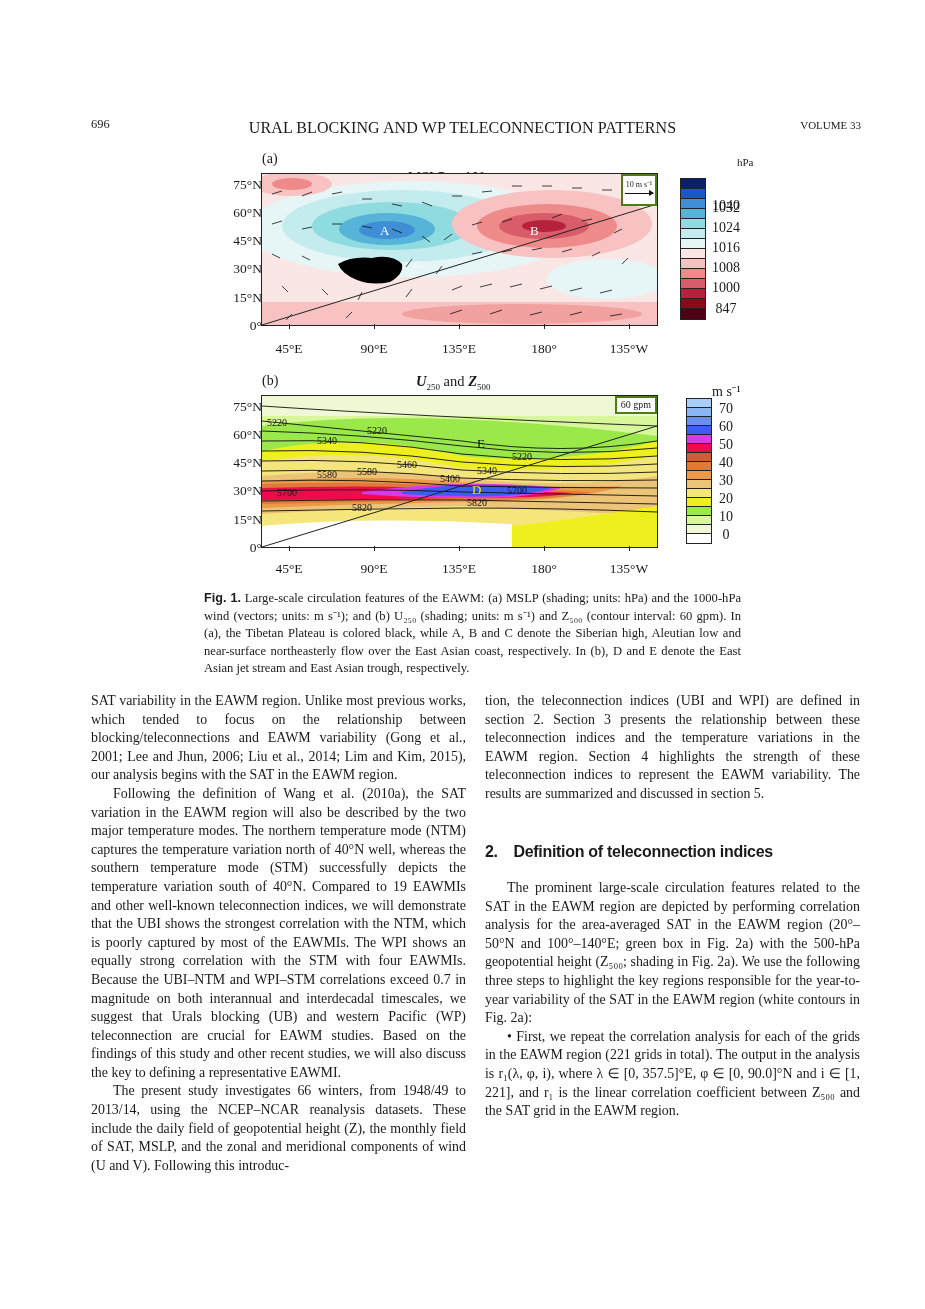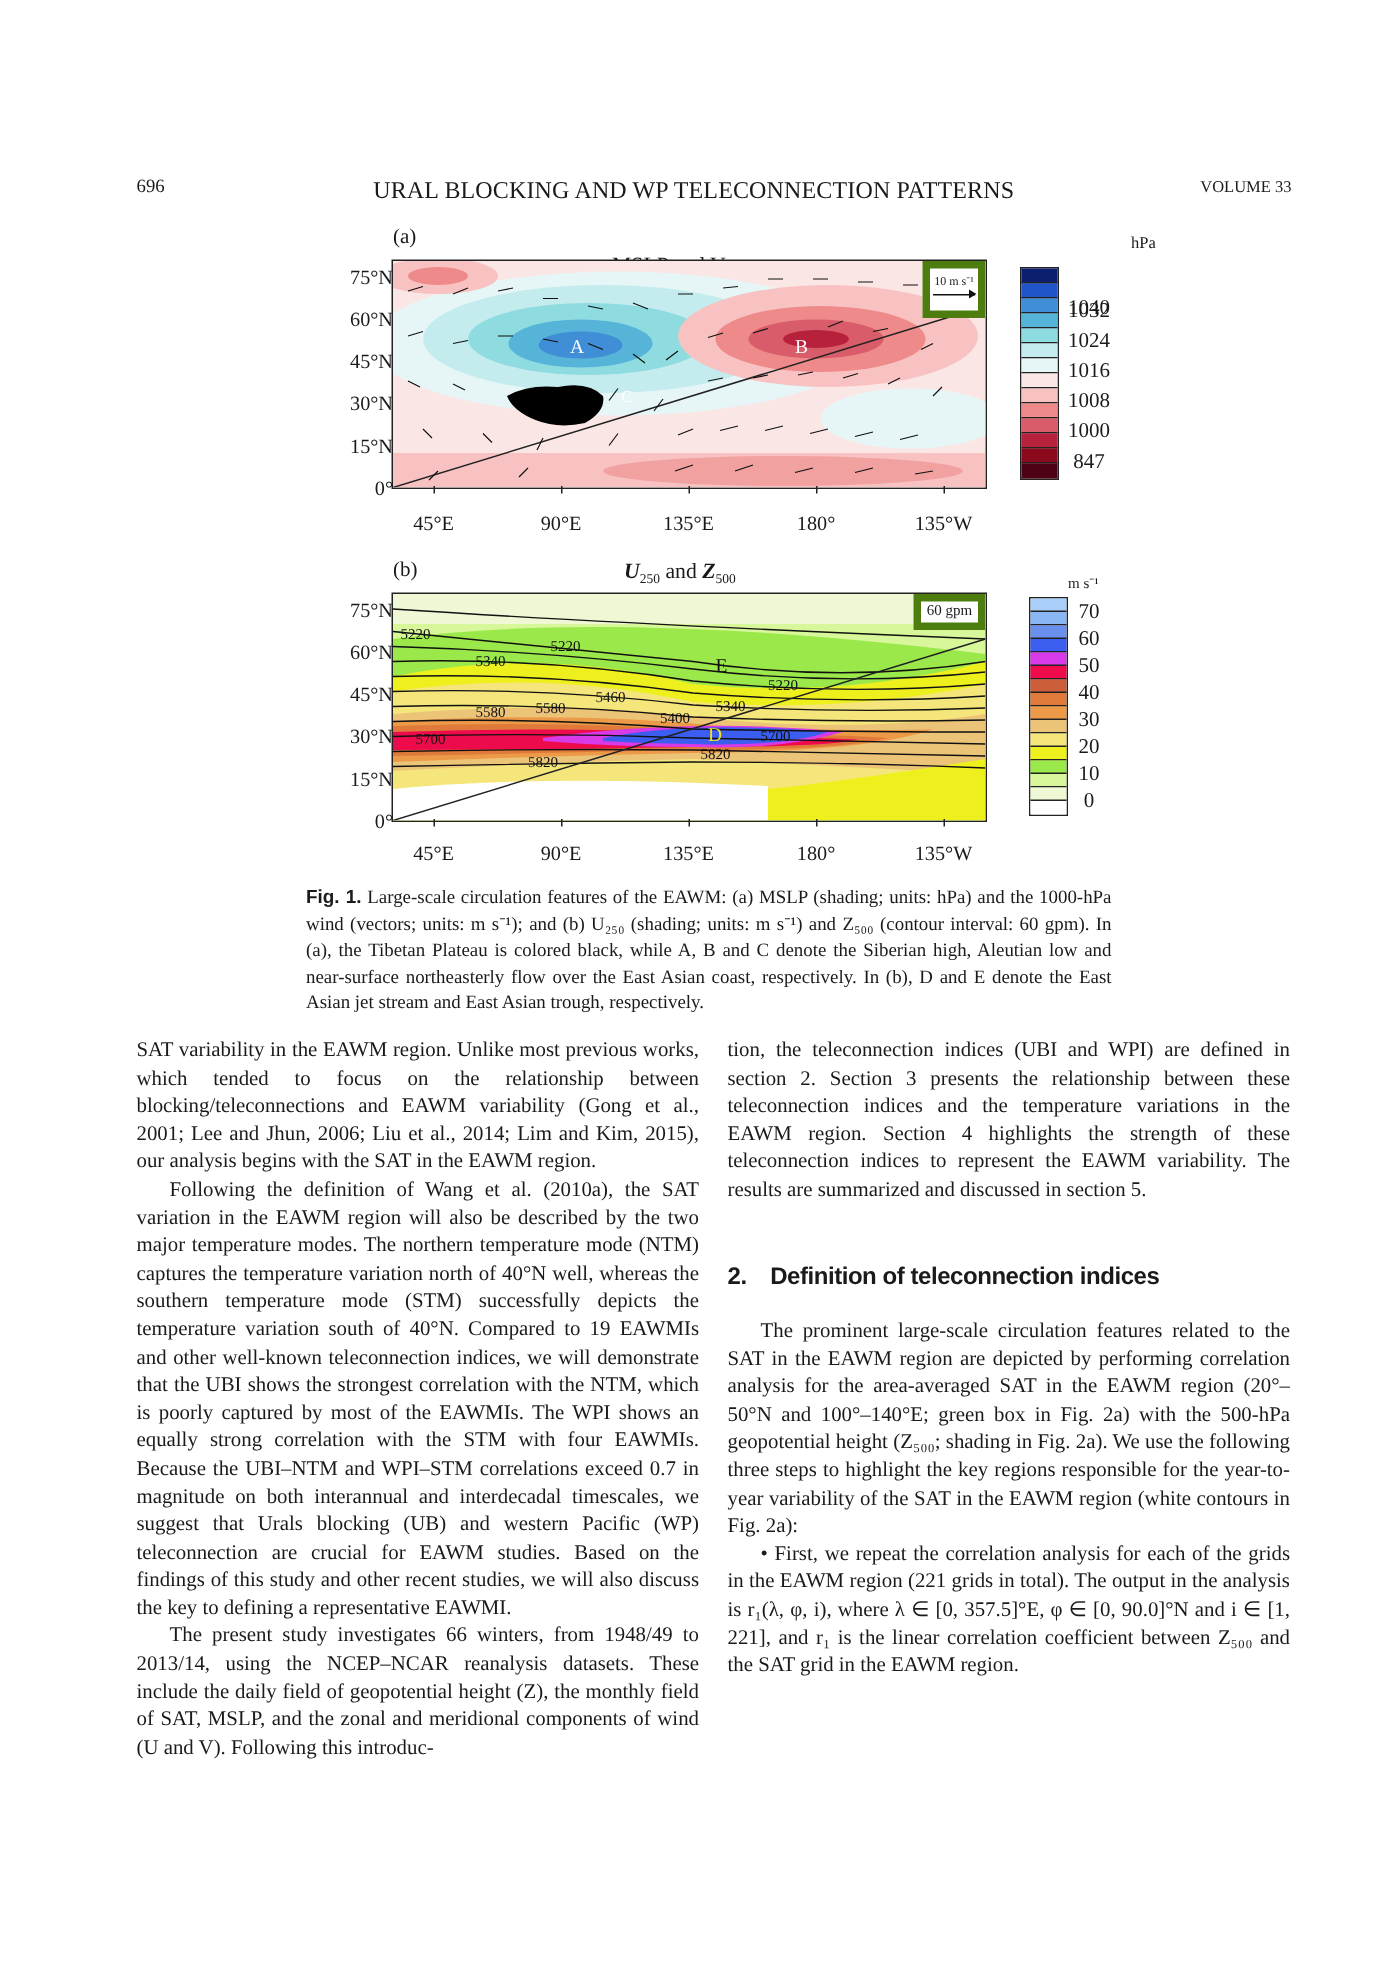--- a/index.html
+++ b/index.html
@@ -19,21 +19,21 @@
   .cb div { height:19px; border-bottom:1px solid #222; box-sizing:border-box; }
   .cb div:last-child { border-bottom:none; }
   .cb-lab { font-size:14px; text-align:center; width:40px; }
   .caption { left:204px; top:590px; width:537px; font-size:12.6px; line-height:17.5px; text-align:justify; }
   .caption b { font-family:"Liberation Sans", sans-serif; }
   .col { font-size:13.9px; line-height:18.6px; text-align:justify; }
   .col p { margin:0; }
   .col p.ind { text-indent:22px; }
   .sec-head { font-family:"Liberation Sans", sans-serif; font-weight:bold; font-size:16px; letter-spacing:-0.3px; }
   .tick { position:absolute; background:#222; }
-  .ref-box { border:5px solid #4d7c0f; background:#fff; font-size:10px; }
+  .ref-box { border:2px solid #4d7c0f; background:#fff; font-size:10px; }
 </style>
 </head>
 <body>
 
 <div class="abs hdr hdr-page">696</div>
 <div class="abs hdr-title">URAL BLOCKING AND WP TELECONNECTION PATTERNS</div>
 <div class="abs hdr-vol">VOLUME 33</div>
 
 <div class="abs panel-label" style="left:262px;top:151px;">(a)</div>
 <div class="abs panel-title" style="left:408px;top:169px;">
@@ -99,21 +99,21 @@
   <div class="tick" style="left:368px;top:0;width:1px;height:5px;"></div>
 </div>
 <div class="abs" style="left:261px;top:341px;width:395px;">
   <div class="abs xlab" style="left:-2px;">45°E</div>
   <div class="abs xlab" style="left:83px;">90°E</div>
   <div class="abs xlab" style="left:168px;">135°E</div>
   <div class="abs xlab" style="left:253px;">180°</div>
   <div class="abs xlab" style="left:338px;">135°W</div>
 </div>
 
-<div class="abs legend-unit" style="left:730px;top:156px;padding-left:24px;">hPa</div>
+<div class="abs legend-unit" style="left:713px;top:156px;padding-left:24px;">hPa</div>
 <div class="abs cb" style="left:680px;top:178px;">
   <div style="background:#0a1f6e;height:10px"></div>
     <div style="background:#1f55c8;height:10px"></div>
   <div style="background:#3f8ed6;height:10px"></div>
     <div style="background:#56b4d8;height:10px"></div>
   <div style="background:#8fdce0;height:10px"></div>
     <div style="background:#c4ecee;height:10px"></div>
   <div style="background:#e6f6f6;height:10px"></div>
     <div style="background:#fbe6e6;height:10px"></div>
   <div style="background:#f8c2c2;height:10px"></div>
@@ -206,21 +206,21 @@
   <div class="tick" style="left:368px;top:0;width:1px;height:5px;"></div>
 </div>
 <div class="abs" style="left:261px;top:561px;width:395px;">
   <div class="abs xlab" style="left:-2px;">45°E</div>
   <div class="abs xlab" style="left:83px;">90°E</div>
   <div class="abs xlab" style="left:168px;">135°E</div>
   <div class="abs xlab" style="left:253px;">180°</div>
   <div class="abs xlab" style="left:338px;">135°W</div>
 </div>
 
-<div class="abs legend-unit" style="left:712px;top:381px;font-size:10px;">m s⁻¹</div>
+<div class="abs legend-unit" style="left:712px;top:381px;font-size:14px;">m s⁻¹</div>
 <div class="abs cb" style="left:686px;top:398px;">
   <div style="background:#a9cff8;height:9px"></div>
     <div style="background:#8ab6f4;height:9px"></div>
   <div style="background:#6a90ee;height:9px"></div>
     <div style="background:#3b5ef0;height:9px"></div>
   <div style="background:#d83ae8;height:9px"></div>
     <div style="background:#ee0b4c;height:9px"></div>
   <div style="background:#cc5f3a;height:9px"></div>
     <div style="background:#e07a3a;height:9px"></div>
   <div style="background:#ec9a48;height:9px"></div>

